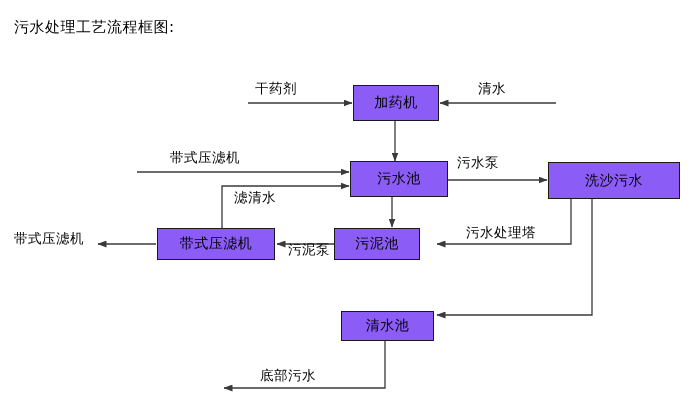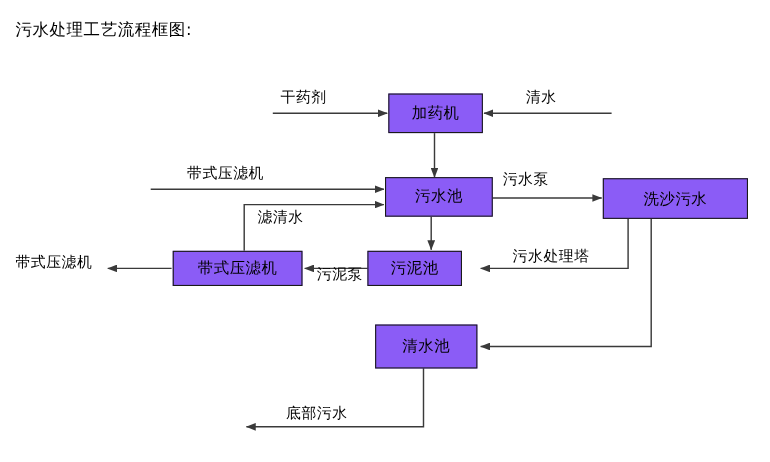--- a/index.html
+++ b/index.html
@@ -115,21 +115,21 @@
 </div>
 
 <div class="node-box" style="left:157px; top:228px; width:118px; height:32px;">
   <span>带式压滤机</span>
 </div>
 
 <div class="node-box" style="left:334px; top:228px; width:86px; height:32px;">
   <span>污泥池</span>
 </div>
 
-<div class="node-box" style="left:341px; top:295px; width:93px; height:40px;">
+<div class="node-box" style="left:341px; top:311px; width:93px; height:30px;">
   <span>清水池</span>
 </div>
 
 <div class="terminal-label" style="left:255px; top:80px;">干药剂</div>
 
 <div class="terminal-label" style="left:478px; top:80px;">清水</div>
 
 <div class="edge-label" style="left:170px; top:149px;">带式压滤机</div>
 
 <div class="edge-label" style="left:234px; top:189px;">滤清水</div>

